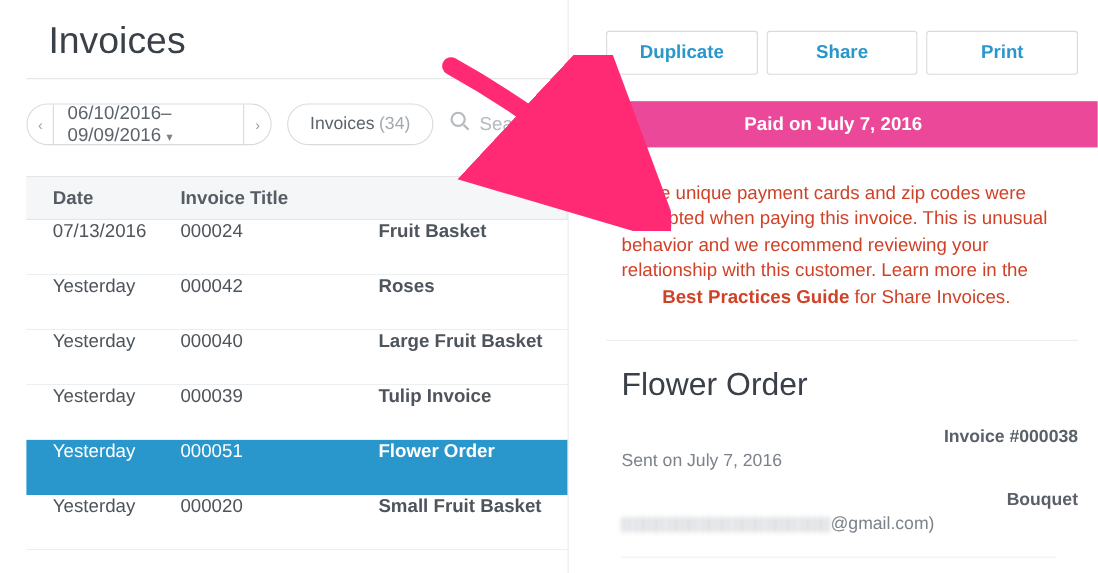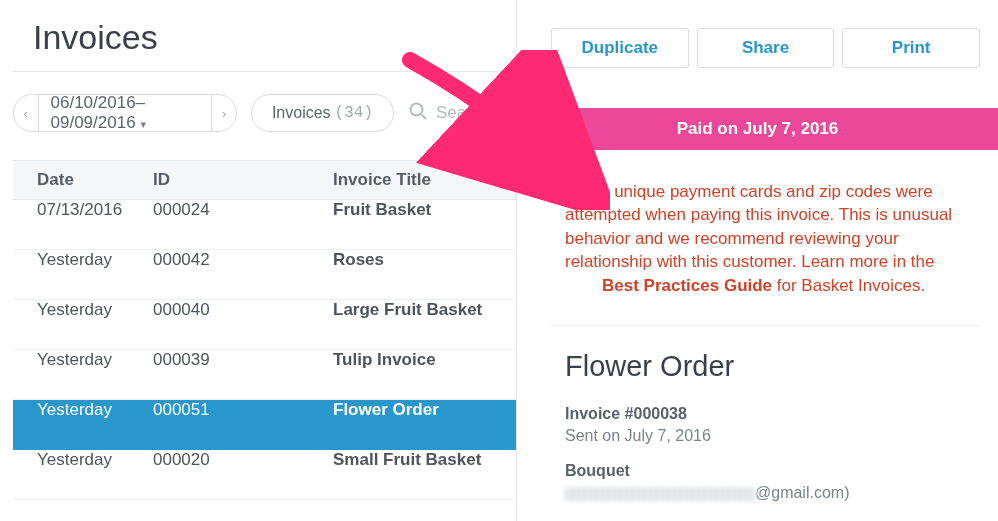--- a/index.html
+++ b/index.html
@@ -8,21 +8,21 @@
     background: #fff;
     color: #3c4249;
     width: 998px;
     height: 521px;
     overflow: hidden;
     position: relative;
   }
   .layout { display: flex; width: 100%; height: 100%; }
   .left {
     flex: 0 0 516px;
-    padding: 18px 0 0 13px;
+    padding: 18px 0 0 24px;
     position: relative;
   }
   .right {
     flex: 1;
     padding: 28px 18px 0 34px;
     border-left: 1px solid #e5e8ea;
     position: relative;
   }
   h1.page-title {
     font-size: 34px;
@@ -60,21 +60,21 @@
   }
   .date-sep { border-left: 1px solid #d7dbde; height: 100%; }
   .date-text {
     padding: 0 12px;
     font-size: 17px;
     color: #5c636b;
   }
   .date-caret { font-size: 11px; color: #7c828a; margin-left: 5px;}
   .filter-pill { padding: 0 20px; }
   .filter-label { color: #5c636b; }
-  .filter-count { color: #a3a9b0; margin-left: 4px; font-family: Liberation Mono, monospace;}
+  .filter-count { color: #a3a9b0; margin-left: 4px;}
   .search-wrap {
     display: flex; align-items: center;
     color: #b4bac0;
     font-size: 17px;
   }
   .search-icon { font-size: 20px; margin-right: 8px;}
   .search-input {
     border: none; outline: none;
     font-size: 17px;
     color: #6a717a;
@@ -110,21 +110,21 @@
   .trow.selected {
     background: #2996cc;
     color: #fff;
     border-bottom: none;
   }
 
   
   .actions {
     display: flex;
     gap: 8px;
-    margin-bottom: 40px;
+    margin-bottom: 24px;
   }
   .act-btn {
     flex: 1;
     height: 40px;
     border: 1px solid #d7dbde;
     border-radius: 3px;
     background: #fff;
     color: #2996cc;
     font-size: 17px;
     font-weight: 600;
@@ -158,21 +158,21 @@
     margin-bottom: 20px;
     padding-left: 14px;
   }
   .meta {
     padding-left: 14px;
     font-size: 16px;
     color: #7b828a;
     line-height: 1.35;
     margin-bottom: 18px;
   }
-  .meta .label { font-weight: 600; color: #5a6069;}
+  .meta .label { font-weight: 600; color: #5a6069; text-align: right;}
   .meta-sep { height: 14px; }
   .redact {
     display: inline-block;
     width: 190px; height: 14px;
     background: repeating-linear-gradient(90deg,#d9dcdf 0 3px,#f0f1f3 3px 6px);
     vertical-align: middle;
     filter: blur(2px);
   }
   .meta-hr { border-top:1px solid #eceff1; margin: 0 20px 0 14px;}
 
@@ -213,21 +213,20 @@
               <line x1="13.5" y1="13.5" x2="18" y2="18"></line>
             </svg>
         </span>
         <input class="search-input" placeholder="Search in" style="">
       </div>
     </div>
 
     <div class="table">
       <div class="thead">
         <div class="col-date">Date</div>
-        <div class="col-id">ID</div>
         <div class="col-title">Invoice Title</div>
       </div>
       <div id="tbody">
           <div class="trow">
             <div class="col-date">07/13/2016</div>
             <div class="col-id">000024</div>
             <div class="col-title">Fruit Basket</div>
           </div>
           <div class="trow">
             <div class="col-date">Yesterday</div>
@@ -259,21 +258,21 @@
   </div>
 
   <div class="right">
     <div class="actions">
       <div class="act-btn">Duplicate</div>
       <div class="act-btn">Share</div>
       <div class="act-btn">Print</div>
     </div>
     <div class="status-bar">Paid on July 7, 2016</div>
     <div class="warning">
-      <span>Three unique payment cards and zip codes were attempted when paying this invoice. This is unusual behavior and we recommend reviewing your relationship with this customer. Learn more in the </span><span class="link">Best Practices Guide</span><span> for Basket Invoices.</span>
+      <span>Three unique payment cards and zip codes were attempted when paying this invoice. This is unusual behavior and we recommend reviewing your relationship with this customer. Learn more in the </span><span class="link">Best Practices Guide</span><span> for Share Invoices.</span>
     </div>
     <div class="detail-title">Flower Order</div>
     <div class="meta">
       <div class="label">Invoice #000038</div>
       <div>Sent on July 7, 2016</div>
       <div class="meta-sep"></div>
       <div class="label">Bouquet</div>
       <div>
         <span class="redact"></span><span>@gmail.com)</span>
       </div>

